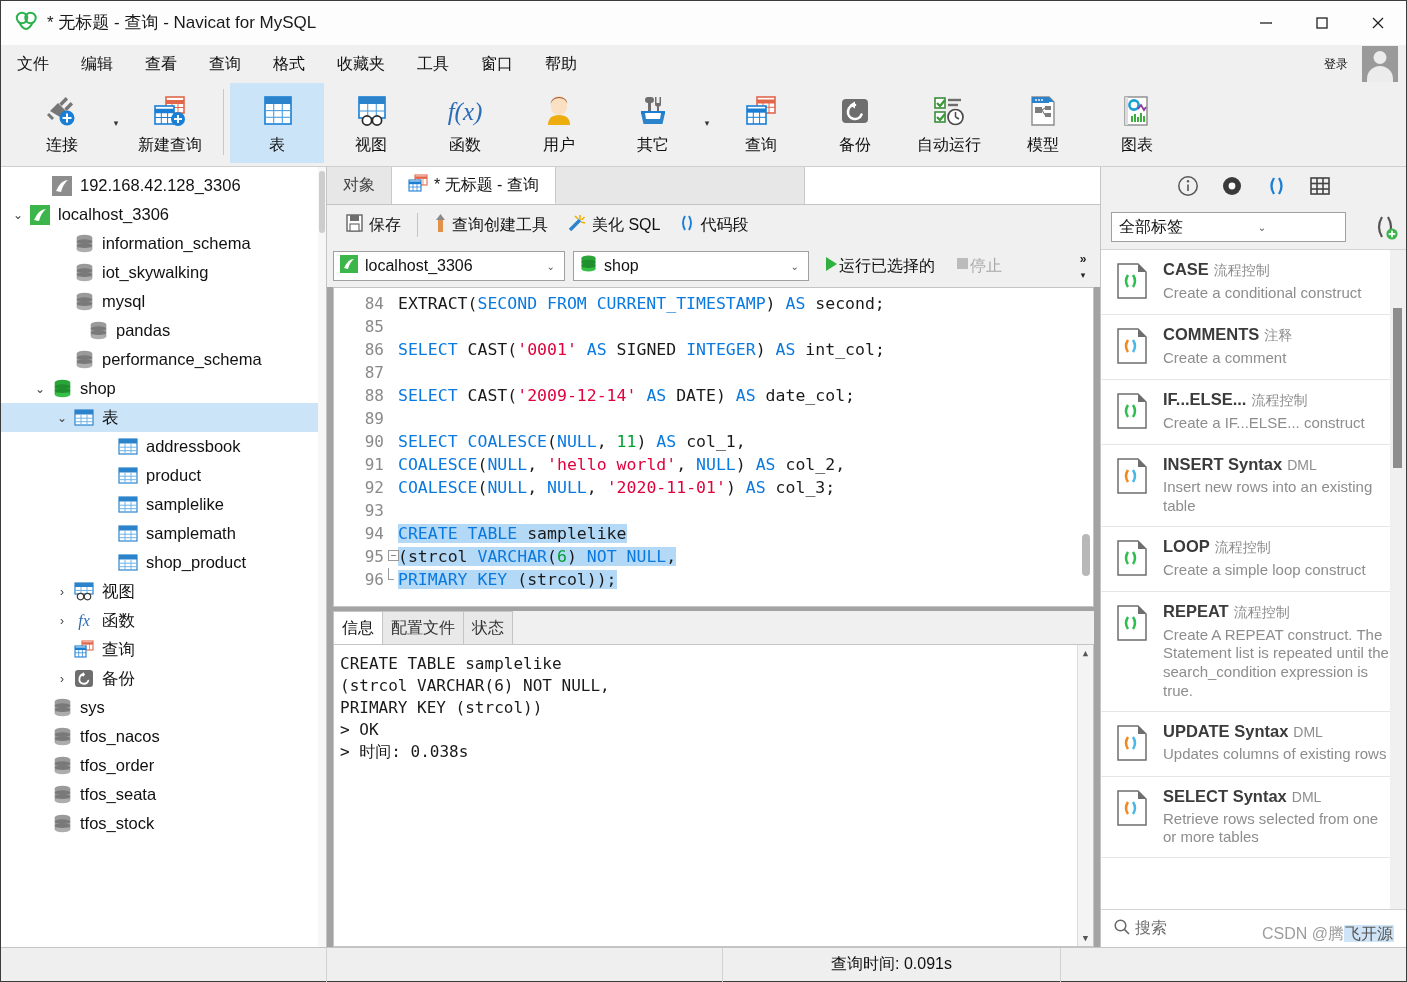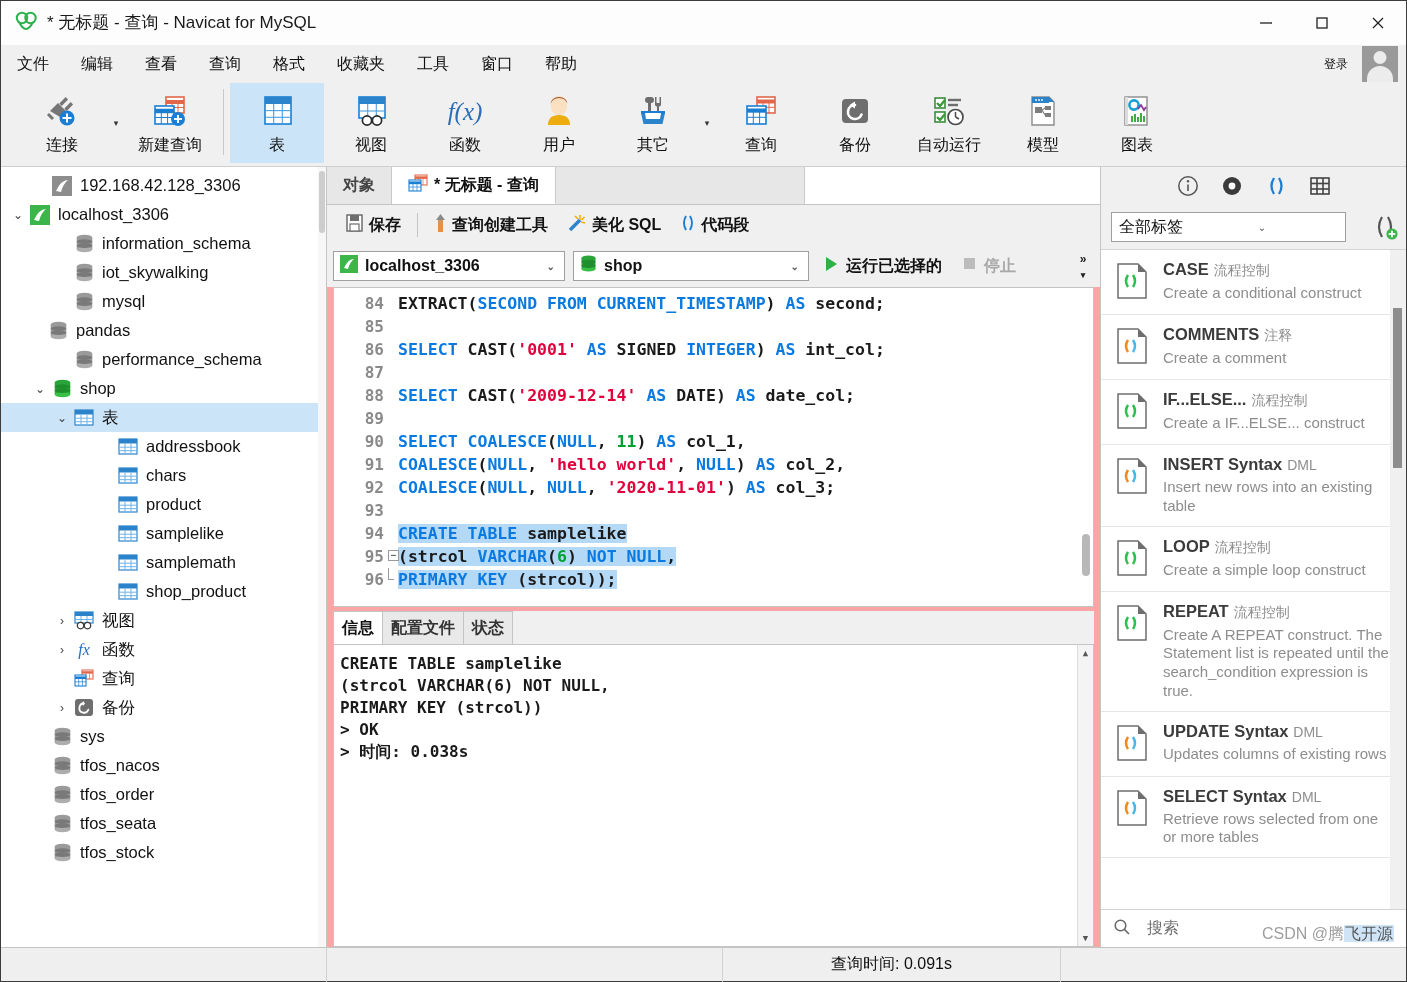--- a/index.html
+++ b/index.html
@@ -118,21 +118,21 @@
   .sb-scroll {
     position: absolute; right: 0; top: 0; width: 8px; height: 100%;
     background: #f7f7f7;
   }
   .sb-scroll i {
     position: absolute; left: 1px; width: 6px; border-radius: 3px;
     background: #cdcdcd; top: 4px; height: 62px;
   }
 
   
-  .center { flex: 1 1 auto; display: flex; flex-direction: column; min-width: 0; background: #fca5a5; font-weight: bold; }
+  .center { flex: 1 1 auto; display: flex; flex-direction: column; min-width: 0; background: #a3a3a3; }
 
   .tabstrip {
     height: 38px; flex: 0 0 auto;
     background: #e7e7e7; display: flex; align-items: stretch;
     border-bottom: 1px solid #c4c4c4;
   }
   .etab {
     display: flex; align-items: center; gap: 6px;
     padding: 0 16px; font-size: 16px; color: #444;
     background: #e7e7e7; border-right: 1px solid #c9c9c9;
@@ -159,21 +159,21 @@
   .combo {
     height: 30px; background: #fff; border: 1px solid #a0a0a0;
     display: flex; align-items: center; gap: 7px; padding: 0 4px 0 6px;
     font-size: 16px; color: #111;
   }
   .combo .cw { flex: 1 1 auto; white-space: nowrap; overflow: hidden; }
   .combo .cv { font-size: 10px; color: #555; padding: 0 5px; }
   .combo.host { width: 232px; }
   .combo.db { width: 236px; }
   .run-btn, .stop-btn {
-    display: flex; align-items: center; gap: 7px;
+    display: flex; align-items: center; 
     font-size: 16px; padding: 3px 6px; white-space: nowrap;
   }
   .run-btn { color: #111; }
   .stop-btn { color: #a8a8a8; justify-content: space-between; }
   .chev-col {
     margin-left: auto; width: 34px; height: 42px;
     display: flex; flex-direction: column; align-items: center; justify-content: center;
     gap: 6px;
   }
   .chev-col b { font-size: 12px; color: #222; line-height: 1; }
@@ -298,21 +298,21 @@
   .snip-vscroll {
     position: absolute; right: 0; top: 0; width: 16px; height: 100%; background: #f0f0f0;
   }
   .snip-vscroll i {
     position: absolute; left: 3px; width: 9px; background: #8d8d8d;
     top: 58px; height: 160px;
   }
   .rp-search {
     height: 38px; flex: 0 0 auto; background: #fff;
     border-top: 1px solid #d4d4d4;
-    display: flex; align-items: center; gap: 16px; padding-left: 12px;
+    display: flex; align-items: center; gap: 4px; padding-left: 12px;
   }
   .rp-search .ph { font-size: 16px; color: #6f6f6f; }
 
   
   .statusbar {
     height: 34px; flex: 0 0 auto; background: #efefef;
     border-top: 1px solid #c4c4c4; display: flex; align-items: center;
     position: relative;
   }
   .sb-cell { height: 34px; display: flex; align-items: center; justify-content: center;
@@ -619,21 +619,21 @@
               <svg width="19" height="20" viewBox="0 0 19 20">
                 <ellipse cx="9.5" cy="3.5" rx="7.8" ry="2.8" fill="#9a9a9a"></ellipse>
                 <rect x="1.7" y="3.5" width="15.6" height="12" fill="#9a9a9a"></rect>
                 <ellipse cx="9.5" cy="15.5" rx="7.8" ry="2.8" fill="#adadad"></ellipse>
                 <ellipse cx="9.5" cy="7.6" rx="7.8" ry="2.4" fill="#797979"></ellipse>
                 <ellipse cx="9.5" cy="11.6" rx="7.8" ry="2.4" fill="#797979"></ellipse>
               </svg>
             </span>
             <span>mysql</span>
           </div>
-          <div class="trow" style="padding-left: 24px; align-items: center;">
+          <div class="trow" style="padding-left: 64px; align-items: center;">
             <span class="twist"></span>
             <span class="tico">
               <svg width="19" height="20" viewBox="0 0 19 20">
                 <ellipse cx="9.5" cy="3.5" rx="7.8" ry="2.8" fill="#9a9a9a"></ellipse>
                 <rect x="1.7" y="3.5" width="15.6" height="12" fill="#9a9a9a"></rect>
                 <ellipse cx="9.5" cy="15.5" rx="7.8" ry="2.8" fill="#adadad"></ellipse>
                 <ellipse cx="9.5" cy="7.6" rx="7.8" ry="2.4" fill="#797979"></ellipse>
                 <ellipse cx="9.5" cy="11.6" rx="7.8" ry="2.4" fill="#797979"></ellipse>
               </svg>
             </span>
@@ -685,34 +685,20 @@
               <svg width="20" height="18" viewBox="0 0 20 18">
                 <rect x="1" y="1" width="18" height="15" fill="#fff" stroke="#2b84cb" stroke-width="1.2"></rect>
                 <rect x="1" y="1" width="18" height="4.5" fill="#2b84cb"></rect>
                 <line x1="7" y1="5.5" x2="7" y2="16" stroke="#6fb3e8" stroke-width="1"></line>
                 <line x1="13" y1="5.5" x2="13" y2="16" stroke="#6fb3e8" stroke-width="1"></line>
                 <line x1="1" y1="9.2" x2="19" y2="9.2" stroke="#6fb3e8" stroke-width="1"></line>
                 <line x1="1" y1="12.7" x2="19" y2="12.7" stroke="#6fb3e8" stroke-width="1"></line>
               </svg>
             </span>
             <span>addressbook</span>
-          </div>
-          <div class="trow" style="padding-left: 94px;">
-            <span class="twist"></span>
-            <span class="tico">
-              <svg width="20" height="18" viewBox="0 0 20 18">
-                <rect x="1" y="1" width="18" height="15" fill="#fff" stroke="#2b84cb" stroke-width="1.2"></rect>
-                <rect x="1" y="1" width="18" height="4.5" fill="#2b84cb"></rect>
-                <line x1="7" y1="5.5" x2="7" y2="16" stroke="#6fb3e8" stroke-width="1"></line>
-                <line x1="13" y1="5.5" x2="13" y2="16" stroke="#6fb3e8" stroke-width="1"></line>
-                <line x1="1" y1="9.2" x2="19" y2="9.2" stroke="#6fb3e8" stroke-width="1"></line>
-                <line x1="1" y1="12.7" x2="19" y2="12.7" stroke="#6fb3e8" stroke-width="1"></line>
-              </svg>
-            </span>
-            <span>chars</span>
           </div>
           <div class="trow" style="padding-left: 94px;">
             <span class="twist"></span>
             <span class="tico">
               <svg width="20" height="18" viewBox="0 0 20 18">
                 <rect x="1" y="1" width="18" height="15" fill="#fff" stroke="#2b84cb" stroke-width="1.2"></rect>
                 <rect x="1" y="1" width="18" height="4.5" fill="#2b84cb"></rect>
                 <line x1="7" y1="5.5" x2="7" y2="16" stroke="#6fb3e8" stroke-width="1"></line>
                 <line x1="13" y1="5.5" x2="13" y2="16" stroke="#6fb3e8" stroke-width="1"></line>
                 <line x1="1" y1="9.2" x2="19" y2="9.2" stroke="#6fb3e8" stroke-width="1"></line>

